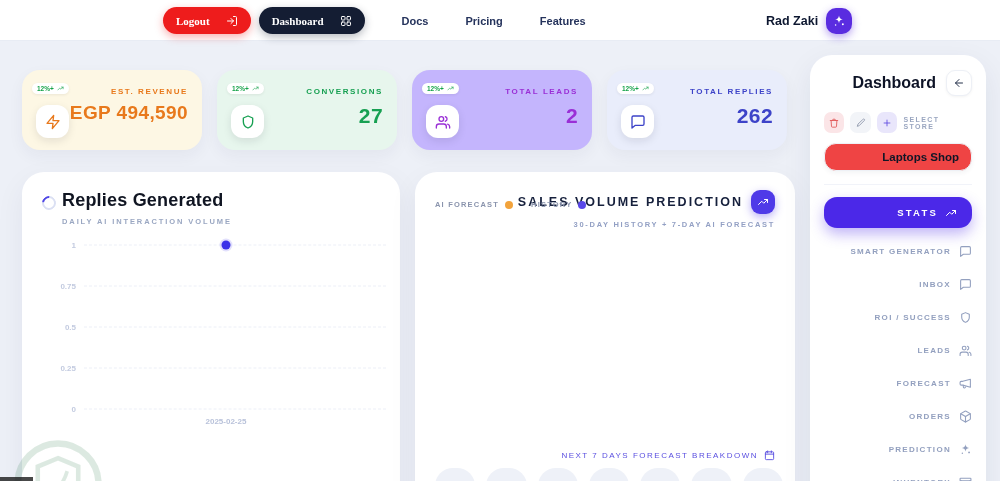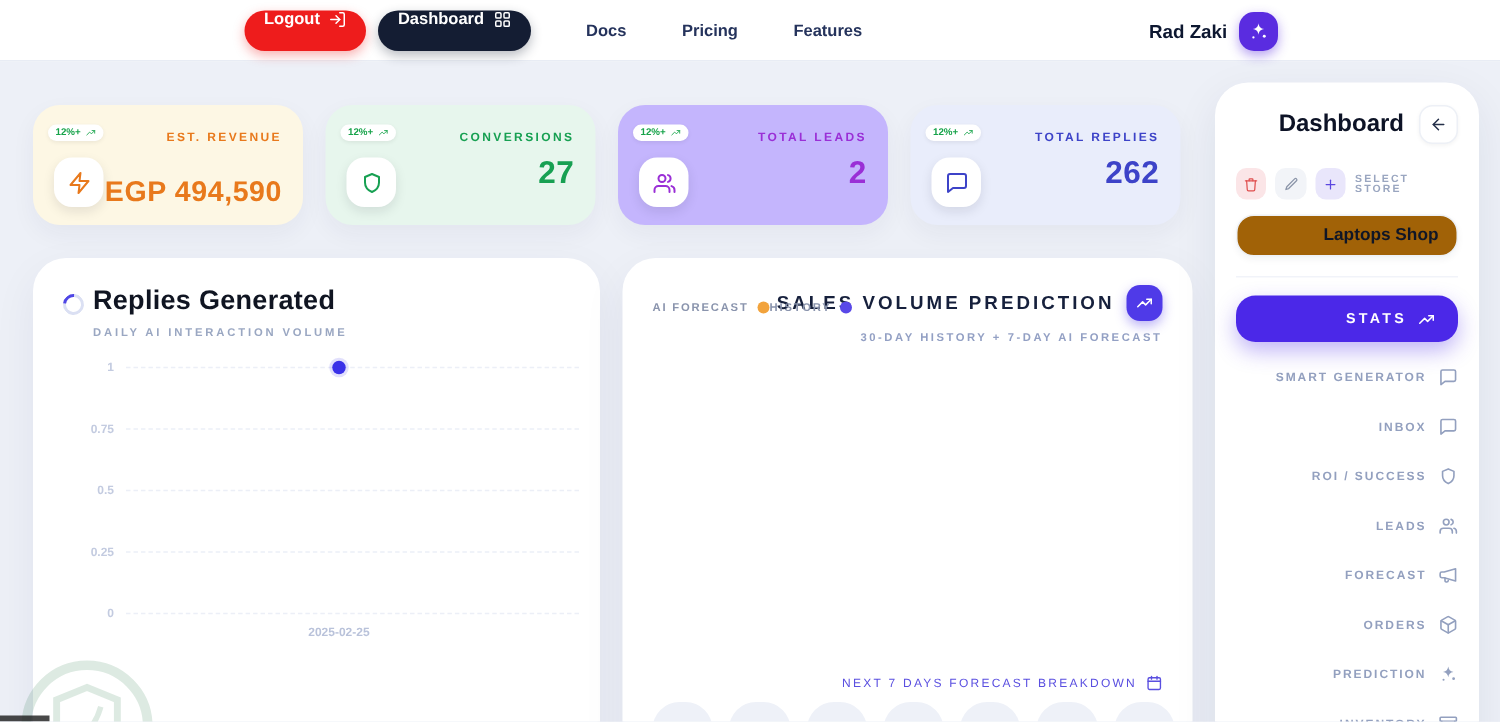--- a/index.html
+++ b/index.html
@@ -9,38 +9,38 @@
     background:#edf0f7;
     font-family:"Liberation Sans", sans-serif;
     color:#0d1326;
   }
   .ic { display:inline-flex; align-items:center; justify-content:center; }
   .ic svg { width:1em; height:1em; display:block; }
 
   
   .topbar { position:absolute; top:0; left:0; right:0; height:41px; background:#fff; border-bottom:1px solid #e8ecf4; z-index:6; }
   .nav-group { position:absolute; left:163px; top:0; height:41px; display:flex; align-items:center; }
-  .pill-btn { height:27px; padding:0 13px; border:none; border-radius:14px; color:#fff; font-weight:bold; font-size:11px; display:flex; align-items:flex-start; gap:6px; cursor:pointer; font-family:Liberation Sans, sans-serif; }
+  .pill-btn { height:27px; padding:0 13px; border:none; border-radius:14px; color:#fff; font-weight:bold; font-size:11px; display:flex; align-items:center; gap:16px; cursor:pointer; font-family:Liberation Serif, serif; }
   .logout-btn { background:#ee1c1c; box-shadow:0 3px 8px rgba(238,28,28,.35); margin-right:8px; }
   .dash-btn { background:#141d33; box-shadow:0 3px 8px rgba(20,29,51,.3); }
   .pill-btn .ic { font-size:12px; }
   #topbar-links { display:flex; align-items:center; }
   .top-link { font-size:11px; font-weight:bold; color:#25335c; margin-left:24px; text-decoration:none; cursor:pointer;padding-left:13px; }
   .user-block { position:absolute; left:766px; top:0; height:41px; display:flex; align-items:center; gap:8px; font-weight:800; font-size:12.5px; color:#0d1730; }
   .avatar { width:26px; height:26px; border-radius:10px; background:#5a2ce0; color:#fff; display:flex; align-items:center; justify-content:center; font-size:14px; box-shadow:0 3px 8px rgba(90,44,224,.45); }
 
   
   #cards { position:absolute; top:70px; left:22px; display:flex; gap:15px; }
   .card { width:180px; height:80px; border-radius:18px; position:relative; box-shadow:0 6px 16px rgba(30,41,80,.05); }
   .badge { position:absolute; left:10px; top:13px; background:#fff; border-radius:8px; padding:2px 5px; font-size:6.5px; font-weight:800; display:flex; gap:3px; align-items:center; box-shadow:0 1px 3px rgba(0,0,0,.07); }
   .badge .ic { font-size:7px; }
   .stat-label { position:absolute; right:14px; top:17px; font-size:8px; font-weight:800; letter-spacing:1.6px; color:var(--accent); }
   .icon-box { position:absolute; left:14px; top:35px; width:33px; height:33px; background:#fff; border-radius:12px; display:flex; align-items:center; justify-content:center; color:var(--accent); box-shadow:0 3px 8px rgba(15,23,42,.1); font-size:16px; }
   .stat-value { position:absolute; right:14px; top:34px; font-size:21px; font-weight:800; color:var(--accent); letter-spacing:.4px; }
-  .card-0 .stat-value { font-size:19px; top:48px; }
+  .card-0 .stat-value { font-size:19px; top:32px; }
 
   
   .panel { position:absolute; background:#fff; border-radius:22px; box-shadow:0 10px 30px rgba(30,41,80,.06); }
   .panel-replies { left:22px; top:172px; width:378px; height:372px; }
   .panel-sales  { left:415px; top:172px; width:380px; height:372px; }
 
   .ring { position:absolute; left:20px; top:24px; width:14px; height:14px; border-radius:50%; border:2.5px solid #dbe0f3; border-top-color:#4f46e5; transform:rotate(-40deg); }
   .titles { padding:18px 40px 0; }
   .replies-title { font-size:18px; font-weight:800; color:#101522; letter-spacing:.2px; }
   .sub { margin-top:6px; font-size:7.5px; font-weight:800; letter-spacing:1.9px; color:#9aa7c2; }
@@ -51,41 +51,41 @@
   .tick-line { flex:1; border-top:1.5px dashed #eceff7; }
   .grid-zone { position:absolute; left:42px; right:0; top:0; bottom:0; }
   .dot { position:absolute; width:9px; height:9px; border-radius:50%; background:#3a31e8; transform:translate(-50%,-50%); box-shadow:0 0 0 2px rgba(58,49,232,.15); }
   .x-label { position:absolute; transform:translateX(-50%); top:172px; font-size:8px; font-weight:bold; color:#b9c2da; white-space:nowrap; }
 
   .sales-titles { text-align:right; padding:18px 20px 0; }
   .t-row { display:flex; align-items:center; gap:8px; justify-content:flex-end; }
   .sales-title { font-size:12.5px; font-weight:800; letter-spacing:2px; color:#16203c; }
   .trend-btn { width:24px; height:24px; border:none; border-radius:9px; background:#4f3ae8; color:#fff; display:flex; align-items:center; justify-content:center; font-size:12px; cursor:pointer; box-shadow:0 3px 8px rgba(79,58,232,.4); }
   .sub2 { margin-top:6px; font-size:7.5px; font-weight:800; letter-spacing:1.7px; color:#93a0c4; }
-  #legend { position:absolute; left:20px; top:28px; display:flex; }
+  #legend { position:absolute; left:20px; top:28px; display:flex; gap:18px; }
   .legend-item { font-size:7.5px; font-weight:800; letter-spacing:1.2px; color:#8a94ad; display:flex; align-items:center; gap:6px; }
   .legend-dot { width:8px; height:8px; border-radius:50%; }
   .plot-empty { position:absolute; left:20px; right:12px; top:62px; height:210px; }
   .forecast-foot { position:absolute; right:20px; top:278px; display:flex; gap:6px; align-items:center; color:#5a4fe0; font-size:8px; font-weight:400; letter-spacing:1.5px; }
   .forecast-foot .ic { font-size:11px; }
   #pills { position:absolute; left:20px; right:12px; top:296px; display:flex; gap:11px; }
   .pill { flex:1; height:36px; border-radius:18px; background:#eef1f8; }
 
   
   .sidebar { position:absolute; left:810px; top:55px; width:176px; height:520px; background:#fff; border-radius:22px; box-shadow:0 10px 30px rgba(30,41,80,.08); padding:0 14px; z-index:5; }
   .sb-head { display:flex; align-items:center; justify-content:flex-end; gap:10px; padding-top:15px; }
   .sb-title { font-size:16px; font-weight:800; color:#0d1326; }
   .back-btn { width:26px; height:26px; border-radius:9px; border:1px solid #edf0f6; background:#fff; color:#25304a; display:flex; align-items:center; justify-content:center; font-size:12px; cursor:pointer; box-shadow:0 1px 3px rgba(0,0,0,.05); }
   .sb-tools { margin-top:16px; display:flex; align-items:center; gap:6px; }
   .tool-btn { width:21px; height:21px; border:none; border-radius:7px; display:flex; align-items:center; justify-content:center; font-size:10px; cursor:pointer; }
   .tool-trash { background:#fbe5e7; color:#e04f4f; }
   .tool-pencil { background:#f2f4f8; color:#8a94a8; }
   .tool-plus { background:#e9e6fb; color:#5b47e0; }
   .select-store { margin-left:auto; font-size:7px; font-weight:800; letter-spacing:1.4px; color:#9aa6c0; }
-  .store-box { margin-top:10px; height:28px; border:1px solid #eef1f6; border-radius:12px; background:#a16207; display:flex; align-items:center; justify-content:flex-end; padding:0 12px; font-size:11.5px; font-weight:800; color:#101626; box-shadow:0 2px 5px rgba(20,30,60,.05); cursor:pointer; }
+  .store-box { margin-top:10px; height:28px; border:1px solid #eef1f6; border-radius:12px; background:#ef4444; display:flex; align-items:center; justify-content:flex-end; padding:0 12px; font-size:11.5px; font-weight:800; color:#101626; box-shadow:0 2px 5px rgba(20,30,60,.05); cursor:pointer; }
   .sb-divider { border:none; border-top:1px solid #f1f3f9; margin-top:13px; }
   .stats-btn { margin-top:12px; width:100%; height:31px; border:none; border-radius:13px; background:#4b28e8; color:#fff; display:flex; align-items:center; justify-content:flex-end; gap:7px; padding:0 15px; font-size:9.5px; font-weight:800; letter-spacing:2.2px; cursor:pointer; box-shadow:0 6px 14px rgba(75,40,232,.35); font-family:inherit; }
   .stats-btn .ic { font-size:12px; }
   #sidebar-nav { margin-top:7px; }
   .nav-item { height:33px; display:flex; align-items:center; justify-content:flex-end; gap:8px; color:#93a0bf; cursor:pointer; }
   .nav-item .lbl { font-size:8px; font-weight:800; letter-spacing:1.3px;margin-left:17px; }
   .nav-item .ic { font-size:13px; }
 
   
   .watermark { position:absolute; left:12px; top:438px; width:92px; height:92px; opacity:.16; z-index:1; color:#2f7d4d; }

